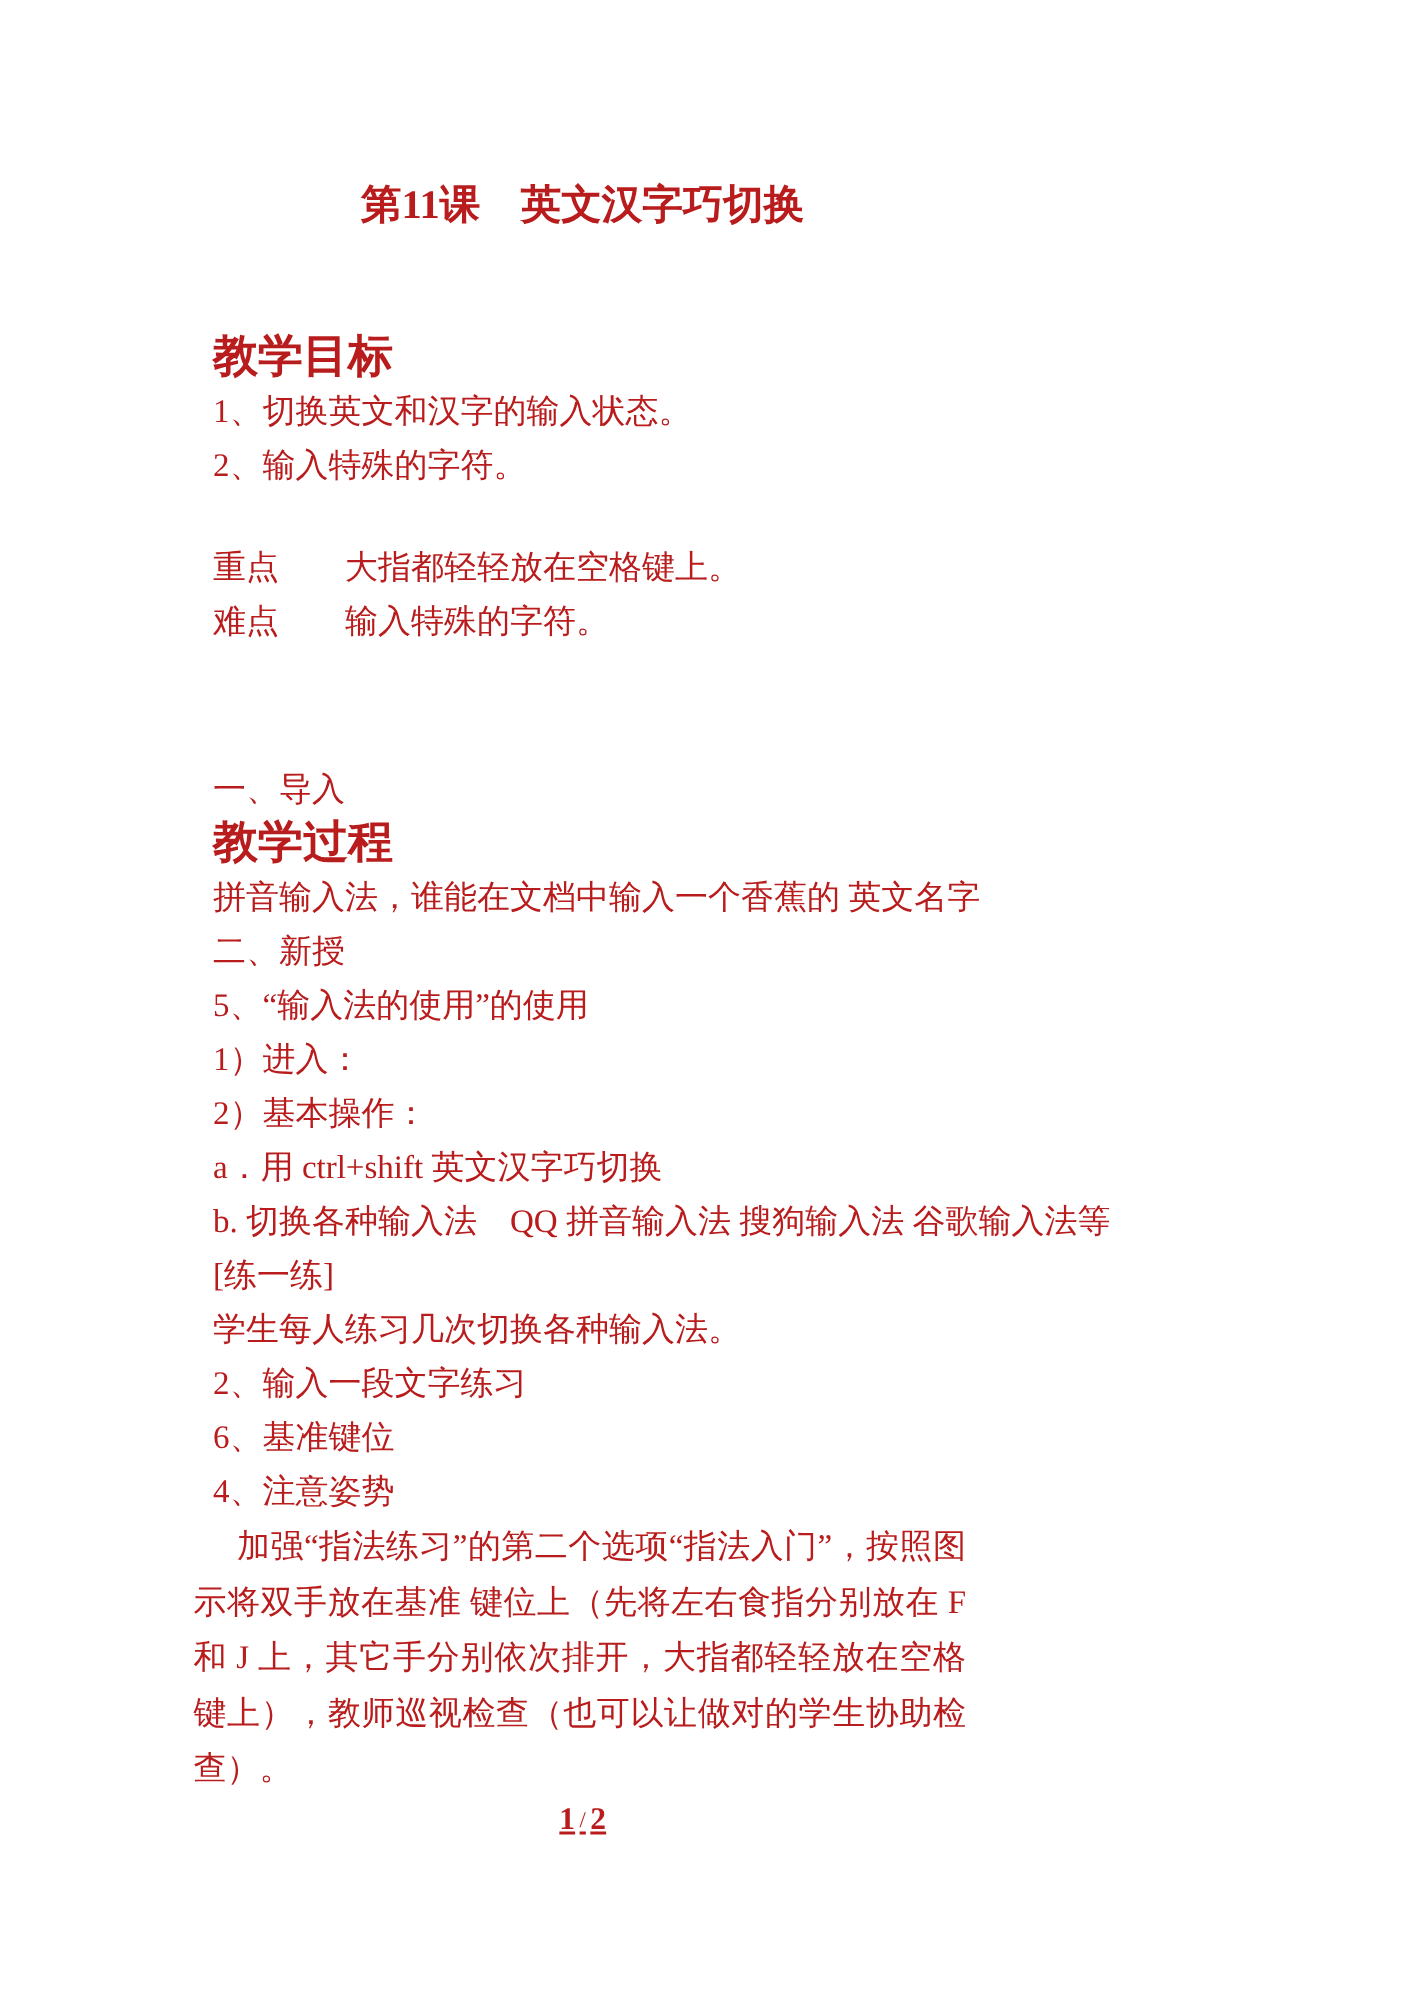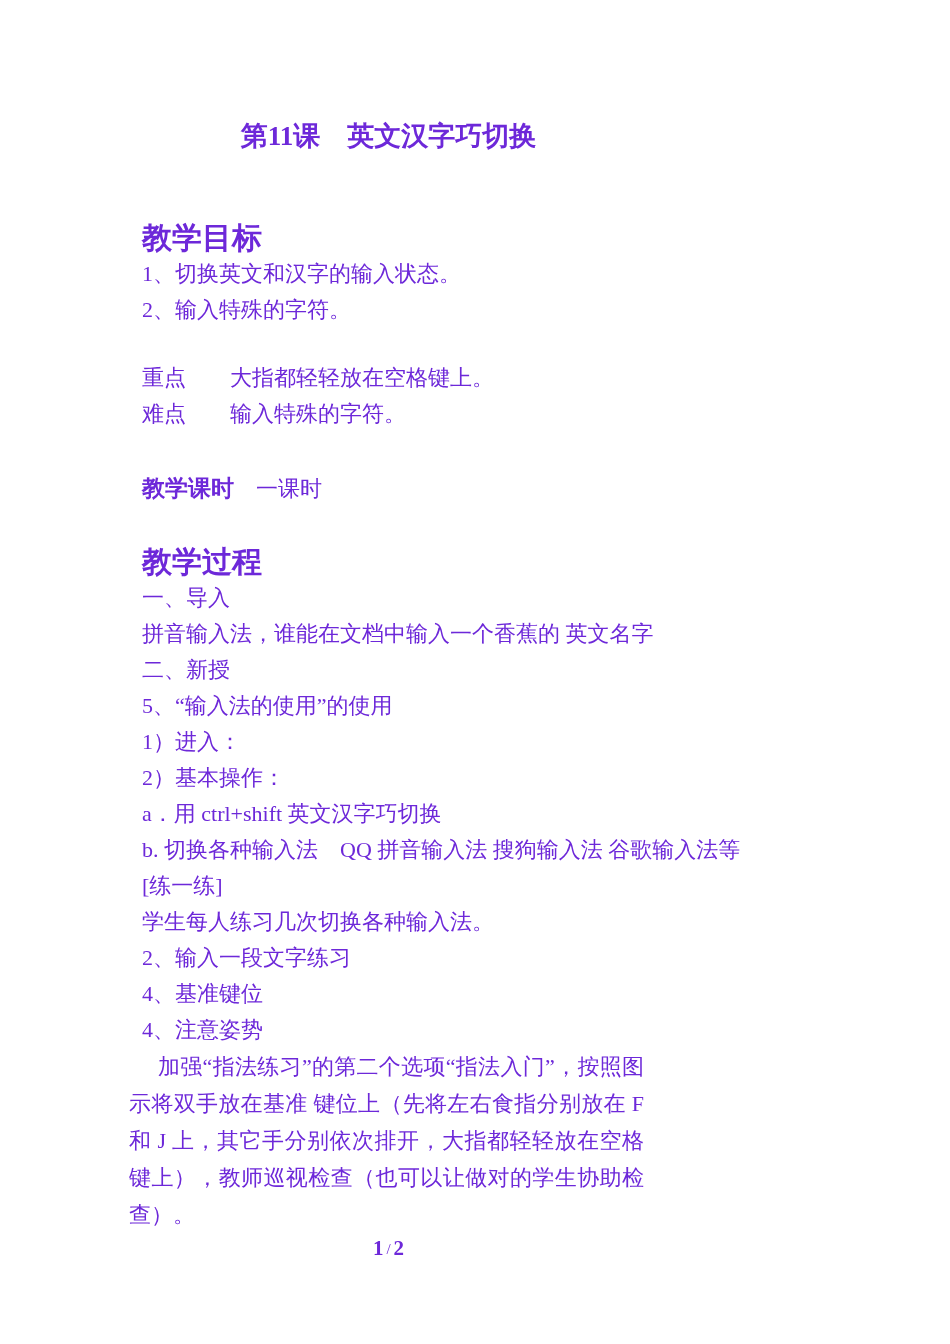--- a/index.html
+++ b/index.html
@@ -6,21 +6,21 @@
     margin: 0;
     padding: 0;
     background: #ffffff;
   }
   .page {
     position: relative;
     box-sizing: border-box;
     width: 768px;
     height: 1344px;
     background: #ffffff;
-    color: #6d28d9;
+    color: #b91c1c;
     padding: 118px 133px 0 142px;
     font-family: "Liberation Serif", "DejaVu Serif", serif;
     font-size: 22px;
     overflow: hidden;
   }
   .doc-title {
     text-align: center;
     font-weight: bold;
     font-size: 27px;
     line-height: 36px;
@@ -47,20 +47,21 @@
     margin-right: -9px;
     text-indent: 29px;
     text-align: justify;
     line-height: 37px;
   }
   .page-footer {
     text-align: center;
     font-weight: bold;
     font-size: 21px;
     line-height: 30px;
+    text-decoration: underline;
   }
   .page-footer .sep {
     font-weight: normal;
     font-size: 15px;
     padding: 0 3px;
     vertical-align: 1px;
   }
 </style>
 </head>
 <body>
@@ -75,36 +76,35 @@
   <div class="line">1、切换英文和汉字的输入状态。</div>
   <div class="line">2、输入特殊的字符。</div>
 
   <div class="sp-a"></div>
 
   <div class="line">重点　　大指都轻轻放在空格键上。</div>
   <div class="line">难点　　输入特殊的字符。</div>
 
   <div class="sp-b"></div>
 
-  <div class="line"><span class="inline-heading">教学课时</span><span>　一课时</span></div>
 
   <div class="sp-c"></div>
 
+  <div class="line">一、导入</div>
   <div class="line heading">教学过程</div>
-  <div class="line">一、导入</div>
   <div class="line">拼音输入法，谁能在文档中输入一个香蕉的 英文名字</div>
   <div class="line">二、新授</div>
   <div class="line">5、“输入法的使用”的使用</div>
   <div class="line">1）进入：</div>
   <div class="line">2）基本操作：</div>
   <div class="line">a．用 ctrl+shift 英文汉字巧切换</div>
   <div class="line">b. 切换各种输入法　QQ 拼音输入法 搜狗输入法 谷歌输入法等</div>
   <div class="line">[练一练]</div>
   <div class="line">学生每人练习几次切换各种输入法。</div>
   <div class="line">2、输入一段文字练习</div>
-  <div class="line">4、基准键位</div>
+  <div class="line">6、基准键位</div>
   <div class="line">4、注意姿势</div>
 
   <div class="closing-para">加强“指法练习”的第二个选项“指法入门”，按照图示将双手放在基准 键位上（先将左右食指分别放在 F 和 J 上，其它手分别依次排开，大指都轻轻放在空格键上），教师巡视检查（也可以让做对的学生协助检查）。</div>
 
   <div class="page-footer"><span>1</span><span class="sep">/</span><span>2</span></div>
 
 </div>
 
 </body></html>

